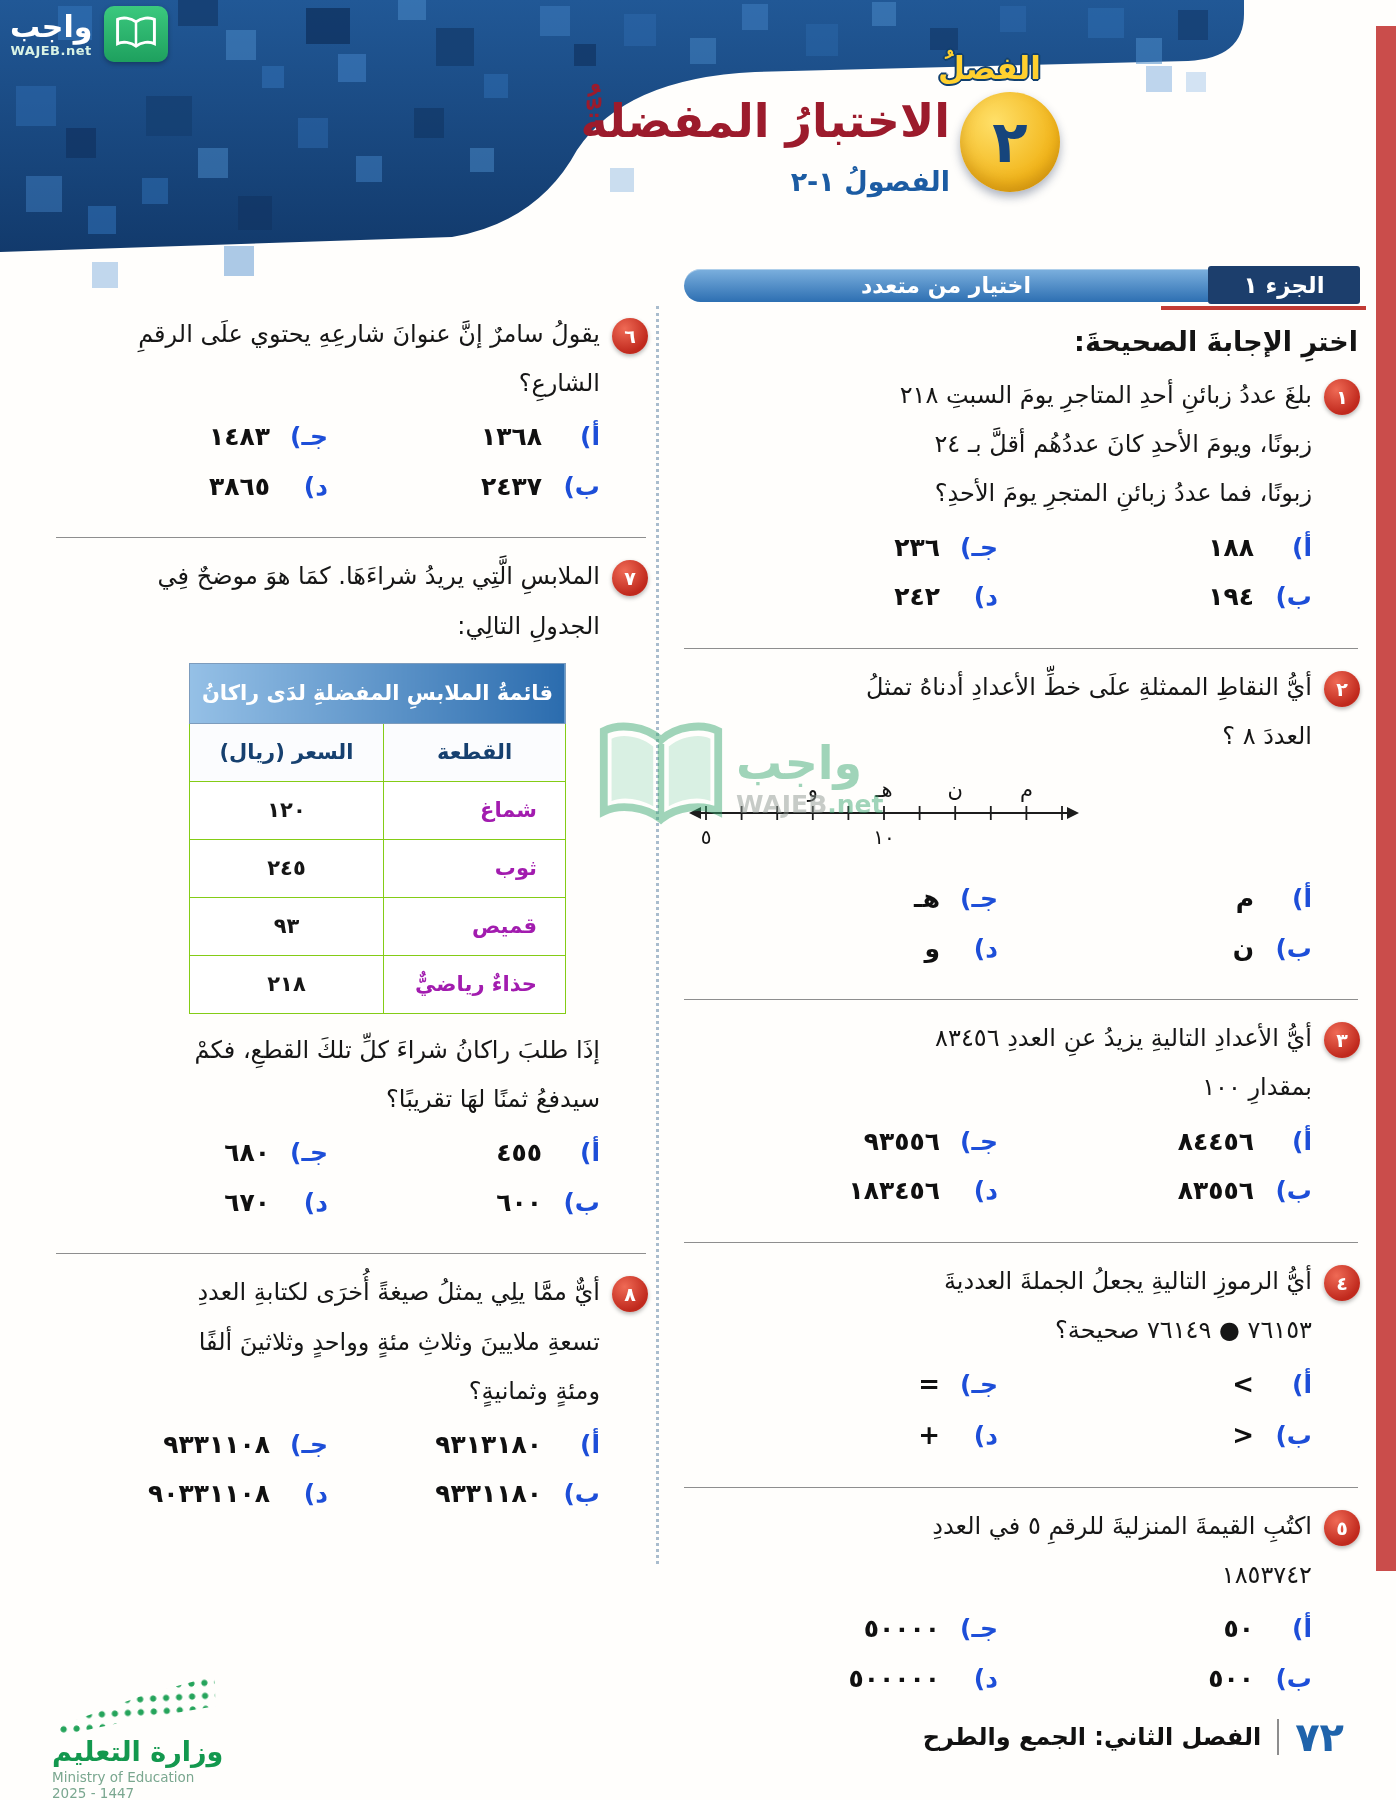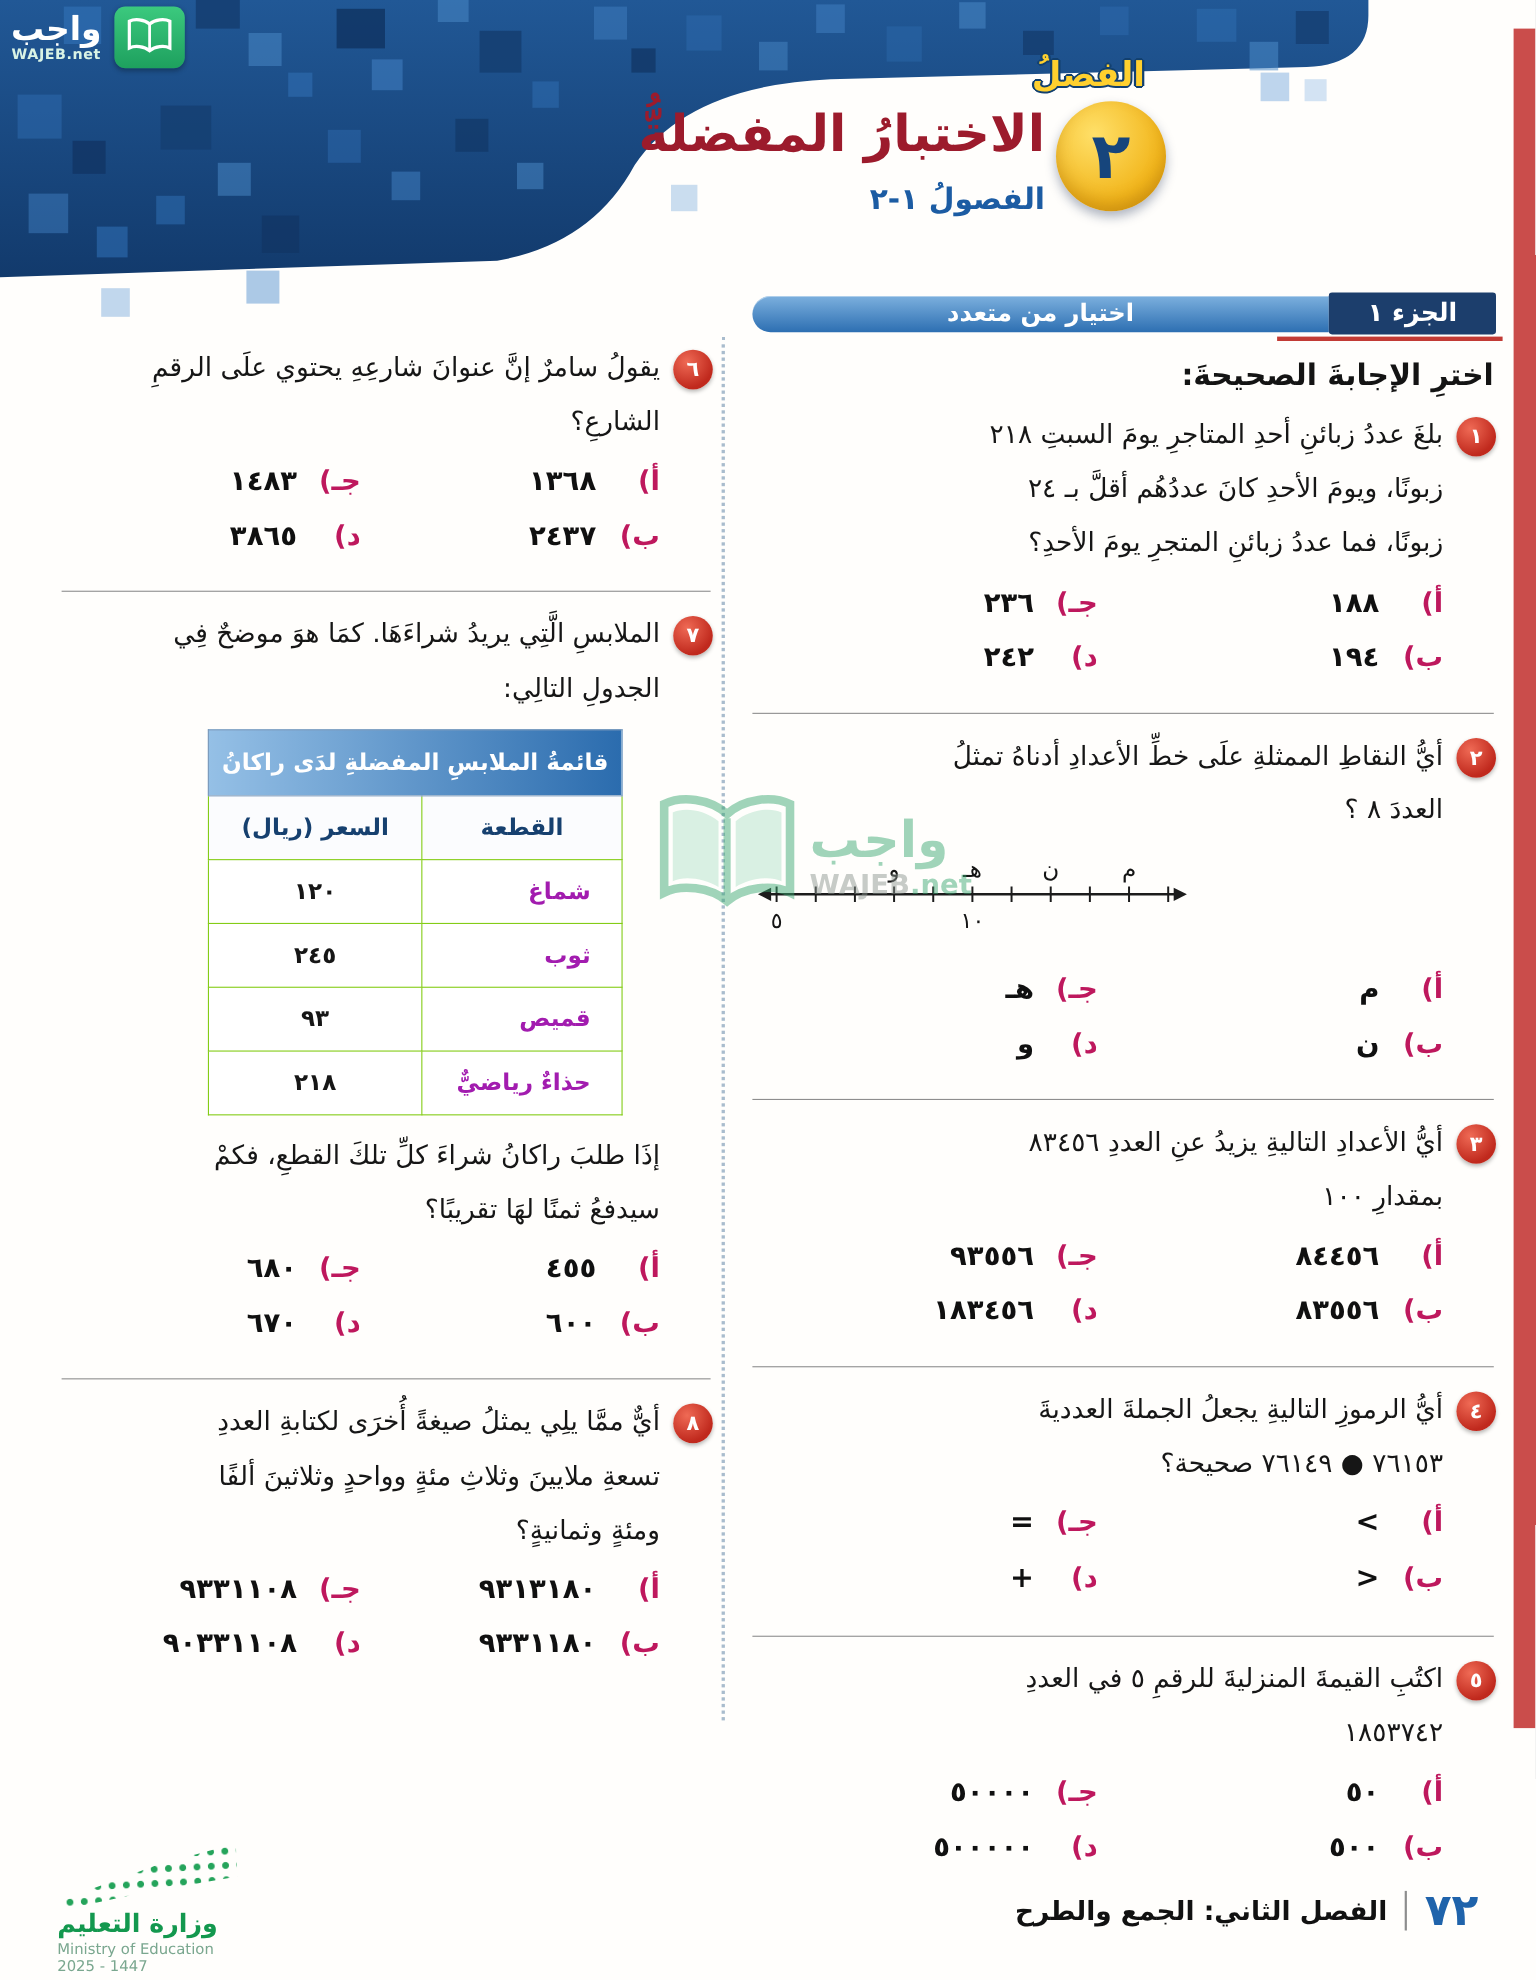--- a/index.html
+++ b/index.html
@@ -53,42 +53,42 @@
   .question { margin-top:14px; }
   .q-row { display:flex; gap:12px; }
   .q-num { flex:0 0 36px; width:36px; height:36px; border-radius:50%; margin-top:8px;
     background:radial-gradient(circle at 35% 30%, #ef6a55, #c0291d 70%);
     color:#fff; font-weight:bold; font-size:19px; display:flex; align-items:center; justify-content:center;
     box-shadow:0 2px 4px rgba(0,0,0,.3); }
   .q-body { flex:1; font-size:24px; line-height:2.05; }
   .q-line { white-space:nowrap; }
   .options { display:grid; grid-template-columns:1fr 1fr; row-gap:12px; margin:10px 0 14px; }
   .option { display:flex; align-items:baseline; gap:12px; font-size:25px; line-height:1.5; }
-  .opt-letter { color:#be185d; font-weight:bold; min-width:46px; }
+  .opt-letter { color:#1d4ed8; font-weight:bold; min-width:46px; }
   .opt-value { font-weight:bold; color:#101010; }
   .opt-value.sym { direction:ltr; unicode-bidi:bidi-override; font-size:26px; }
   .q-sep { border:none; border-top:1.6px solid #8e8e8e; margin:18px 2px 4px 0; }
 
   
   .numline { margin:2px auto 2px 4px; width:392px; direction:ltr; }
 
   
   .shop-table { border-collapse:collapse; margin:12px 34px 12px auto; direction:rtl; font-size:21px; background:#fff; }
   .shop-table .t-title { background:linear-gradient(to left,#2b6cae,#95c0e6); color:#fff; font-weight:bold; padding:8px 12px; border:1px solid #7d9cbd; font-size:21px; text-align:center; }
   .shop-table th, .shop-table td { border:1px solid #84cc16; padding:7px 28px; }
   .shop-table .h2 { color:#16406f; font-weight:bold; background:#fbfcfe; text-align:center; font-size:21px; }
   .shop-table td.item { font-weight:bold; text-align:right; min-width:160px; color:#a21caf; }
   .shop-table td.price { text-align:center; min-width:125px; font-weight:bold; }
 
   
   #ministry { position:absolute; left:52px; top:1680px; width:250px; z-index:5; direction:ltr; text-align:left; }
   #ministry .dots { width:160px; height:52px; margin-left:4px;
     background-image:radial-gradient(circle,#25a45b 2.7px,rgba(0,0,0,0) 3.5px);
     background-size:13px 13px; clip-path:polygon(0 82%, 55% 30%, 100% 0, 100% 58%, 45% 78%, 0 100%); transform:rotate(-3deg); }
-  #ministry .ar { color:#13984e; font-size:23px; font-weight:bold; margin-top:4px; }
+  #ministry .ar { color:#13984e; font-size:27px; font-weight:bold; margin-top:4px; }
   #ministry .en { color:#7aa78f; font-size:13.5px; margin-top:2px; }
   #ministry .yr { color:#7aa78f; font-size:13.5px; }
 
   #footer-right { position:absolute; right:52px; top:1714px; display:flex; direction:rtl; align-items:center; gap:16px; z-index:5; }
   #footer-right .num { color:#1f63ab; font-weight:bold; font-size:40px; }
   #footer-right .bar { width:2px; height:36px; background:#8d8d8d; }
   #footer-right .ref { font-size:24px; font-weight:bold; color:#111; }
 </style>
 </head>
 <body>

